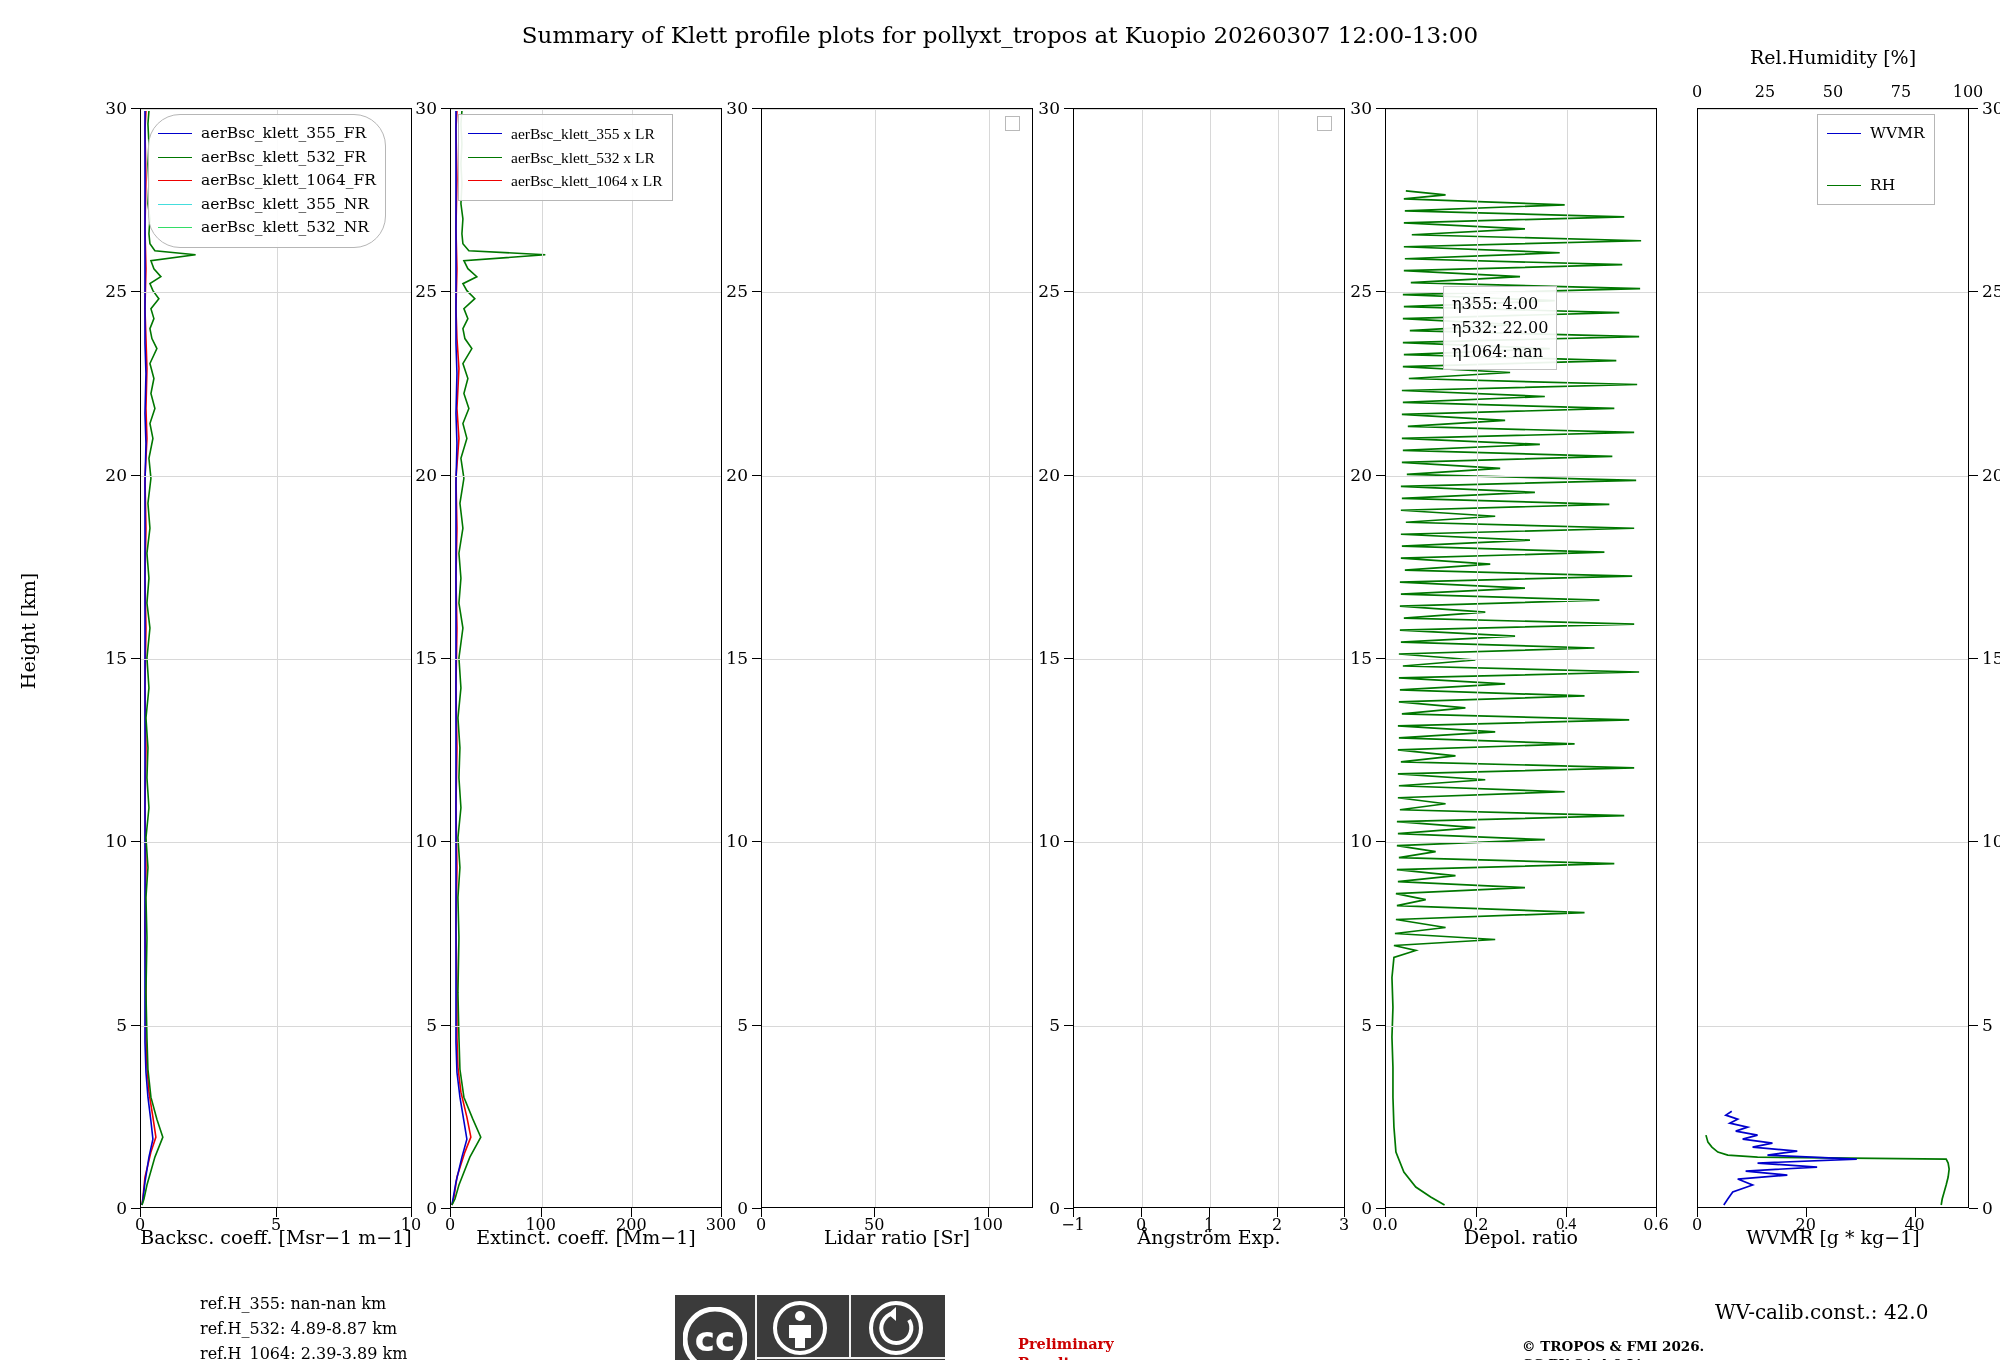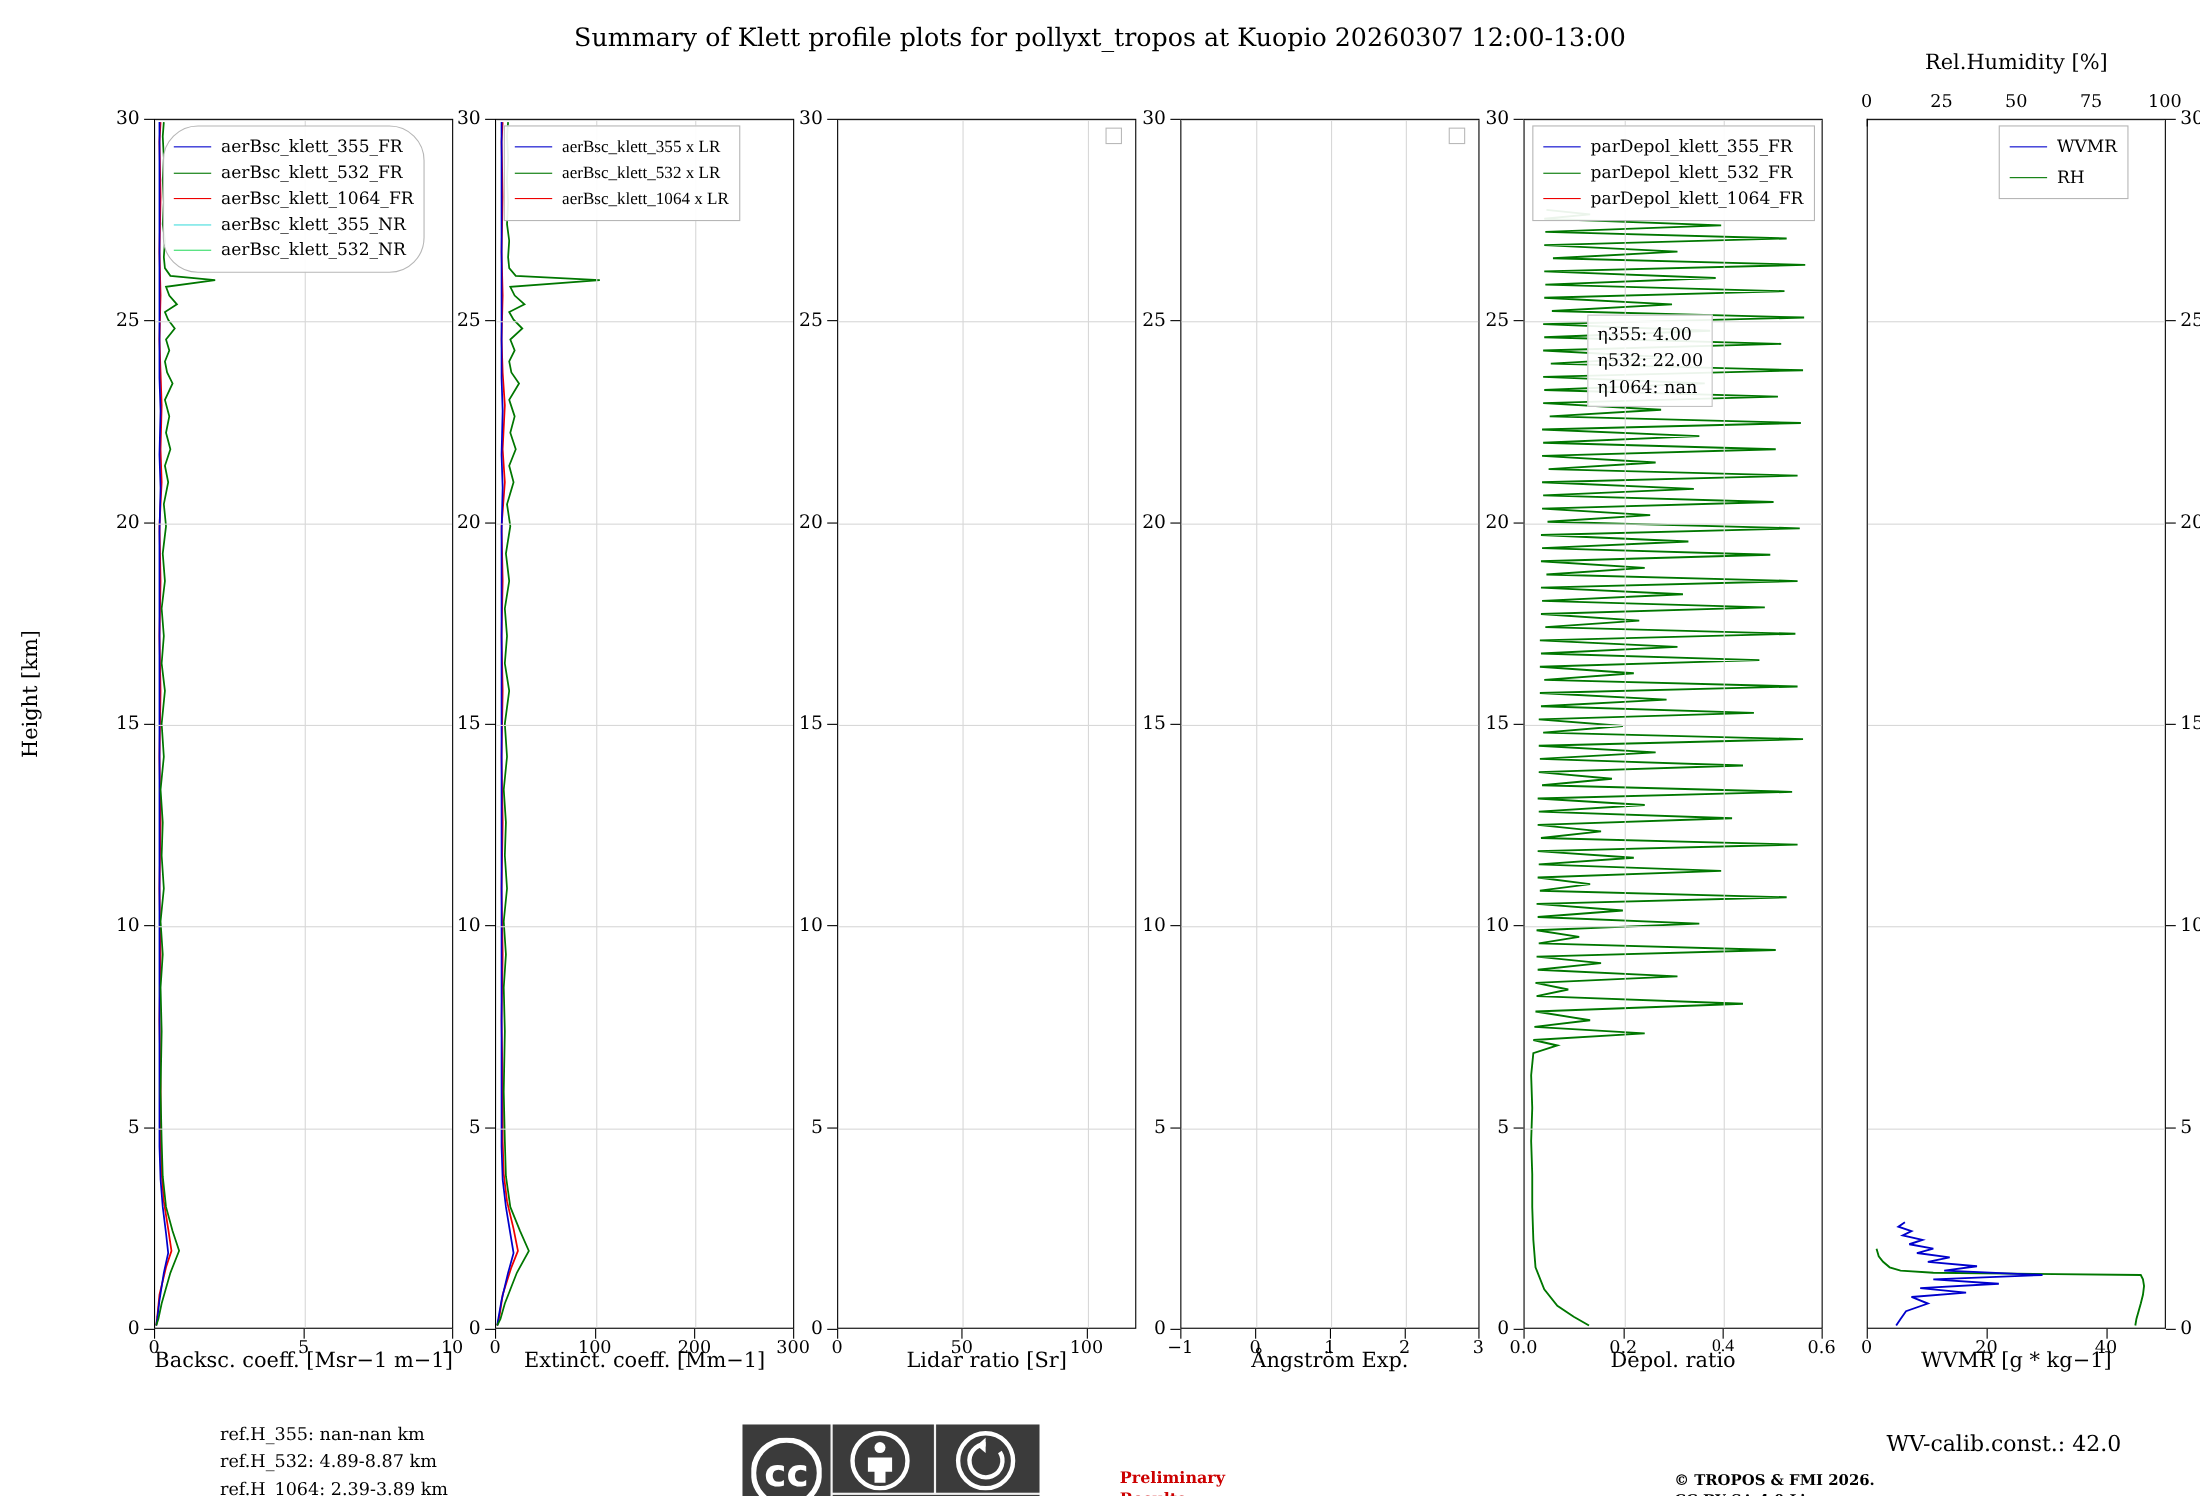--- a/index.html
+++ b/index.html
@@ -308,34 +308,20 @@
     <div class="ylab" style="top:0px;">30</div>
   <div class="xtick" style="left:0px;"></div>
     <div class="xlabt" style="left:0px;">0.0</div>
   <div class="xtick" style="left:90.7px;"></div>
     <div class="xlabt" style="left:90.7px;">0.2</div>
   <div class="xtick" style="left:181.3px;"></div>
     <div class="xlabt" style="left:181.3px;font-family:Liberation Serif, serif;">0.4</div>
   <div class="xtick" style="left:271px;"></div>
     <div class="xlabt" style="left:271px;">0.6</div>
   <div class="xtitle">Depol. ratio</div>
-  <div class="legend" style="left:8px;top:6px;">
-    <div class="row">
-        <span class="ln" style="border-color:#0000cc"></span>
-        <span>parDepol_klett_355_FR</span>
-      </div>
-    <div class="row">
-        <span class="ln" style="border-color:#007700"></span>
-        <span>parDepol_klett_532_FR</span>
-      </div>
-    <div class="row">
-        <span class="ln" style="border-color:#ee0000"></span>
-        <span>parDepol_klett_1064_FR</span>
-      </div>
-  </div>
   <div class="textbox" style="left:58px;top:178px;font-size:16px;">
     <div>η355: 4.00</div>
     <div>η532: 22.00</div>
     <div>η1064: nan</div>
   </div>
 </div>
 
 <div class="panel" id="p5" style="left:1697px;width:272px;">
   <div class="plotbox">
     <svg class="series" viewBox="0 0 272 1100" preserveAspectRatio="none">
@@ -379,21 +365,21 @@
   <div class="xlabtop" style="left:68px;">25</div>
   <div class="xlabtop" style="left:136px;">50</div>
   <div class="xlabtop" style="left:204px;">75</div>
   <div class="xlabtop" style="left:271px;">100</div>
   <div class="toptitle">Rel.Humidity [%]</div>
   <div class="legend" style="left:120px;top:6px;">
     <div class="row">
         <span class="ln" style="border-color:#0000cc"></span>
         <span>WVMR</span>
       </div>
-    <div class="row" style="margin-top:4px;">
+    <div class="row" style="margin-top:28px;">
         <span class="ln" style="border-color:#007700"></span>
         <span>RH</span>
       </div>
   </div>
 </div>
 
 <div class="plainbox" style="left:200px;top:1292px;">
   <div>ref.H_355: nan-nan km</div>
   <div>ref.H_532: 4.89-8.87 km</div>
   <div>ref.H_1064: 2.39-3.89 km</div>

